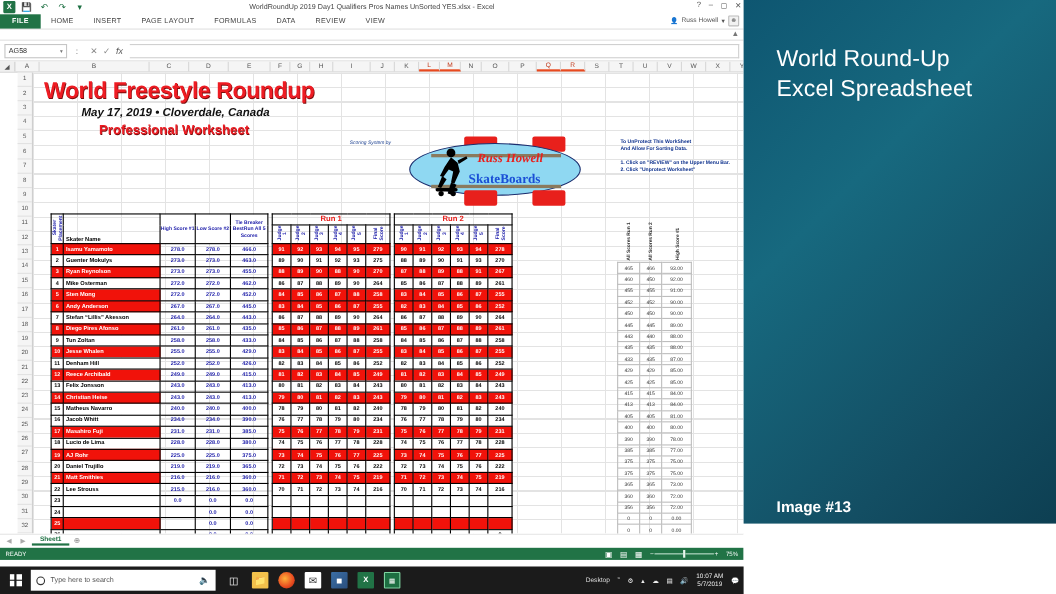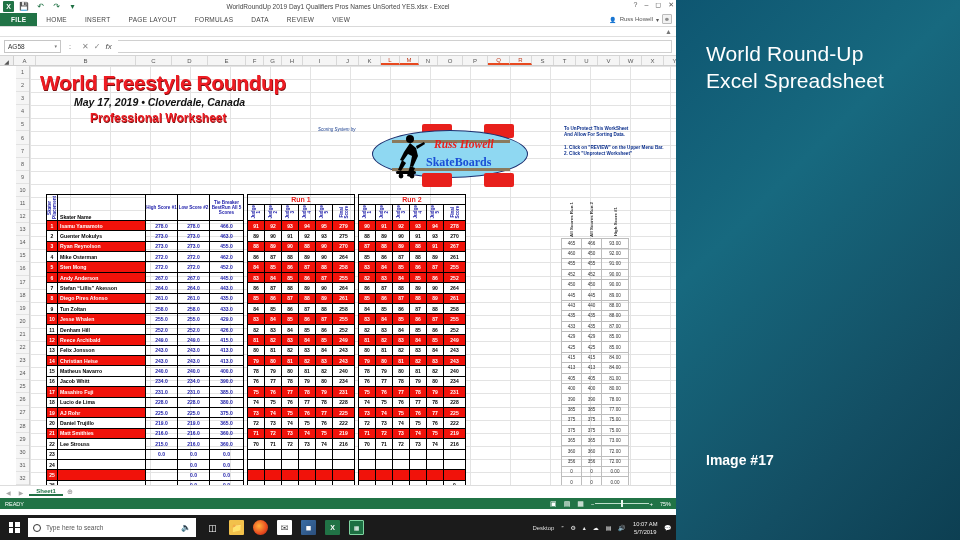--- a/index.html
+++ b/index.html
@@ -5,21 +5,21 @@
   * { box-sizing: border-box; margin:0; padding:0; }
   body {
     width:960px; height:540px; overflow:hidden;
     font-family:"Liberation Sans", sans-serif;
     background:#ffffff;
   }
   .screen { position:relative; width:960px; height:540px; }
 
   
   .slide-panel{
-    position:absolute; left:676px; top:0; width:284px; height:540px;
+    position:absolute; left:676px; top:0; width:284px; height:476px;
     background:linear-gradient(135deg,#0e5671 0%,#17697f 35%,#134e63 75%,#0d3f52 100%);
     color:#ffffff; padding:40px 26px 0 30px;
   }
   .slide-title{ font-size:21px; line-height:27px; font-weight:400; letter-spacing:.1px; }
   .slide-body{ margin-top:44px; font-size:14.5px; line-height:22px; font-weight:600; }
   .slide-caption{ position:absolute; left:30px; top:452px; font-size:14px; font-weight:600; }
 
   
   .excel{ position:absolute; left:0; top:0; width:676px; height:515px; background:#fff; overflow:hidden; }
 
@@ -1122,16 +1122,16 @@
       </span>
       <span>💬</span>
     </div>
   </div>
 
   <div class="slide-panel">
     <div class="slide-title">
       <div>World Round-Up</div>
       <div>Excel Spreadsheet</div>
     </div>
-    <div class="slide-caption">Image #17</div>
+    <div class="slide-caption">Image #13</div>
   </div>
 
 </div>
 
 </body></html>

